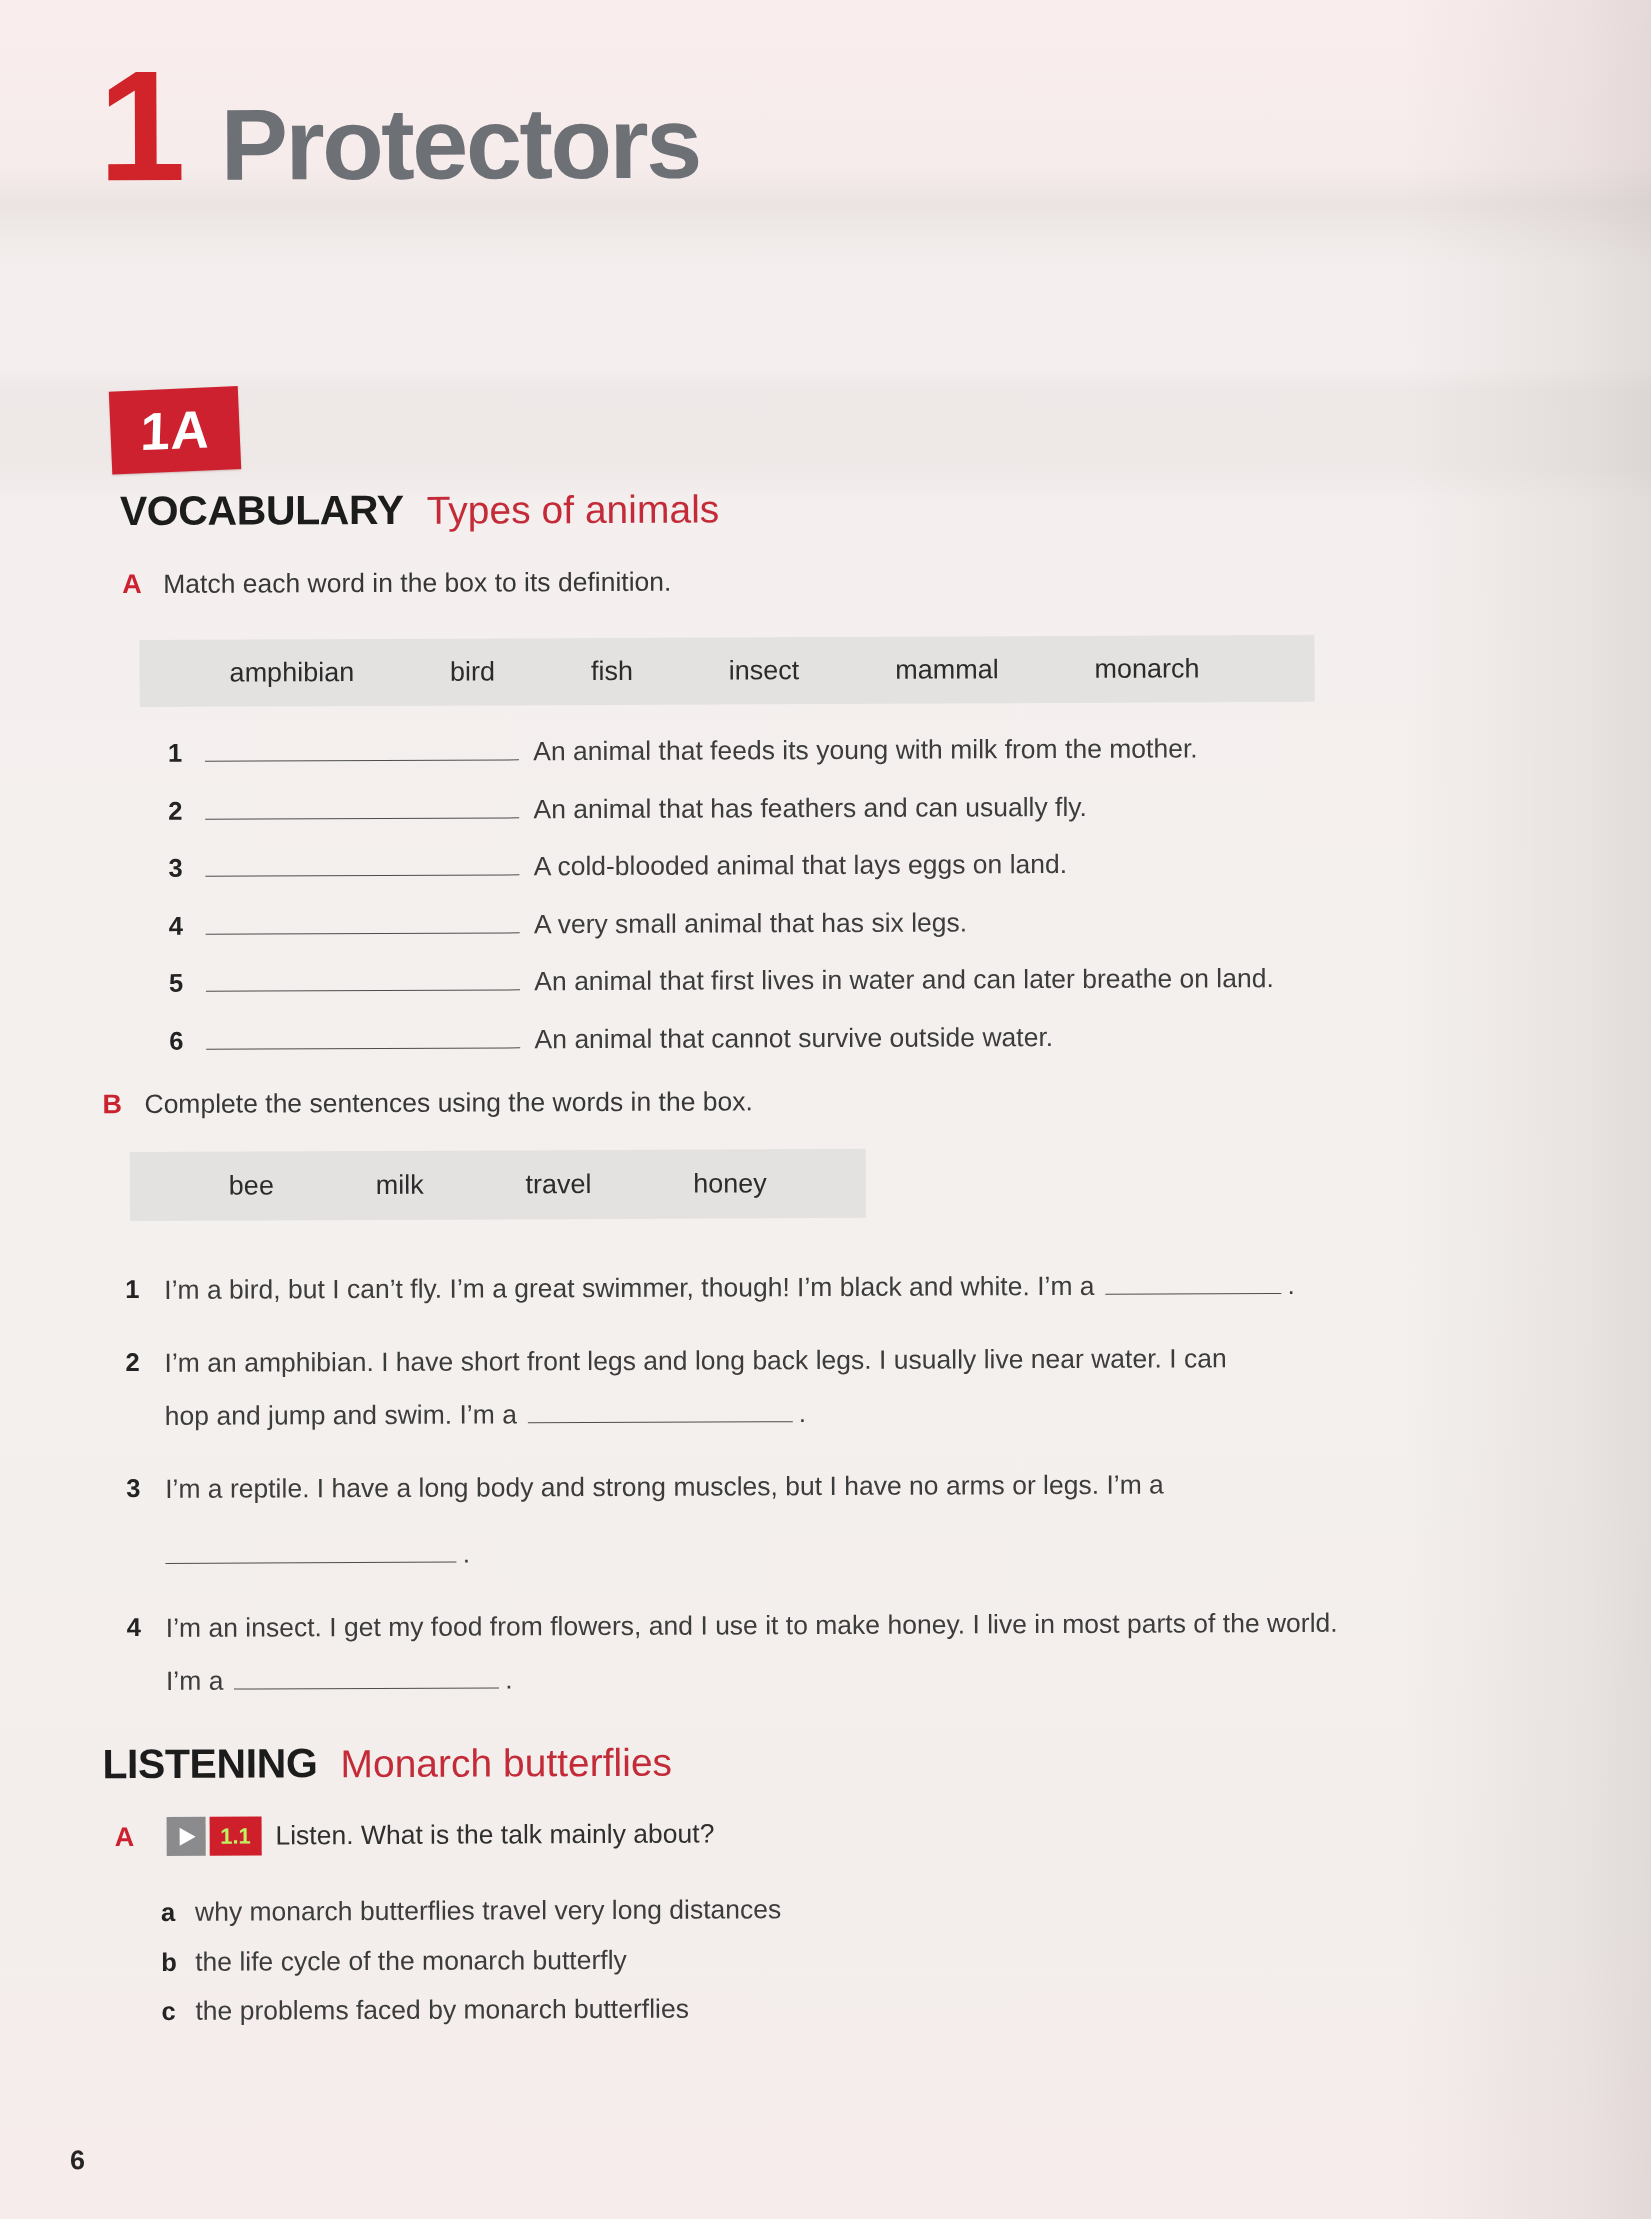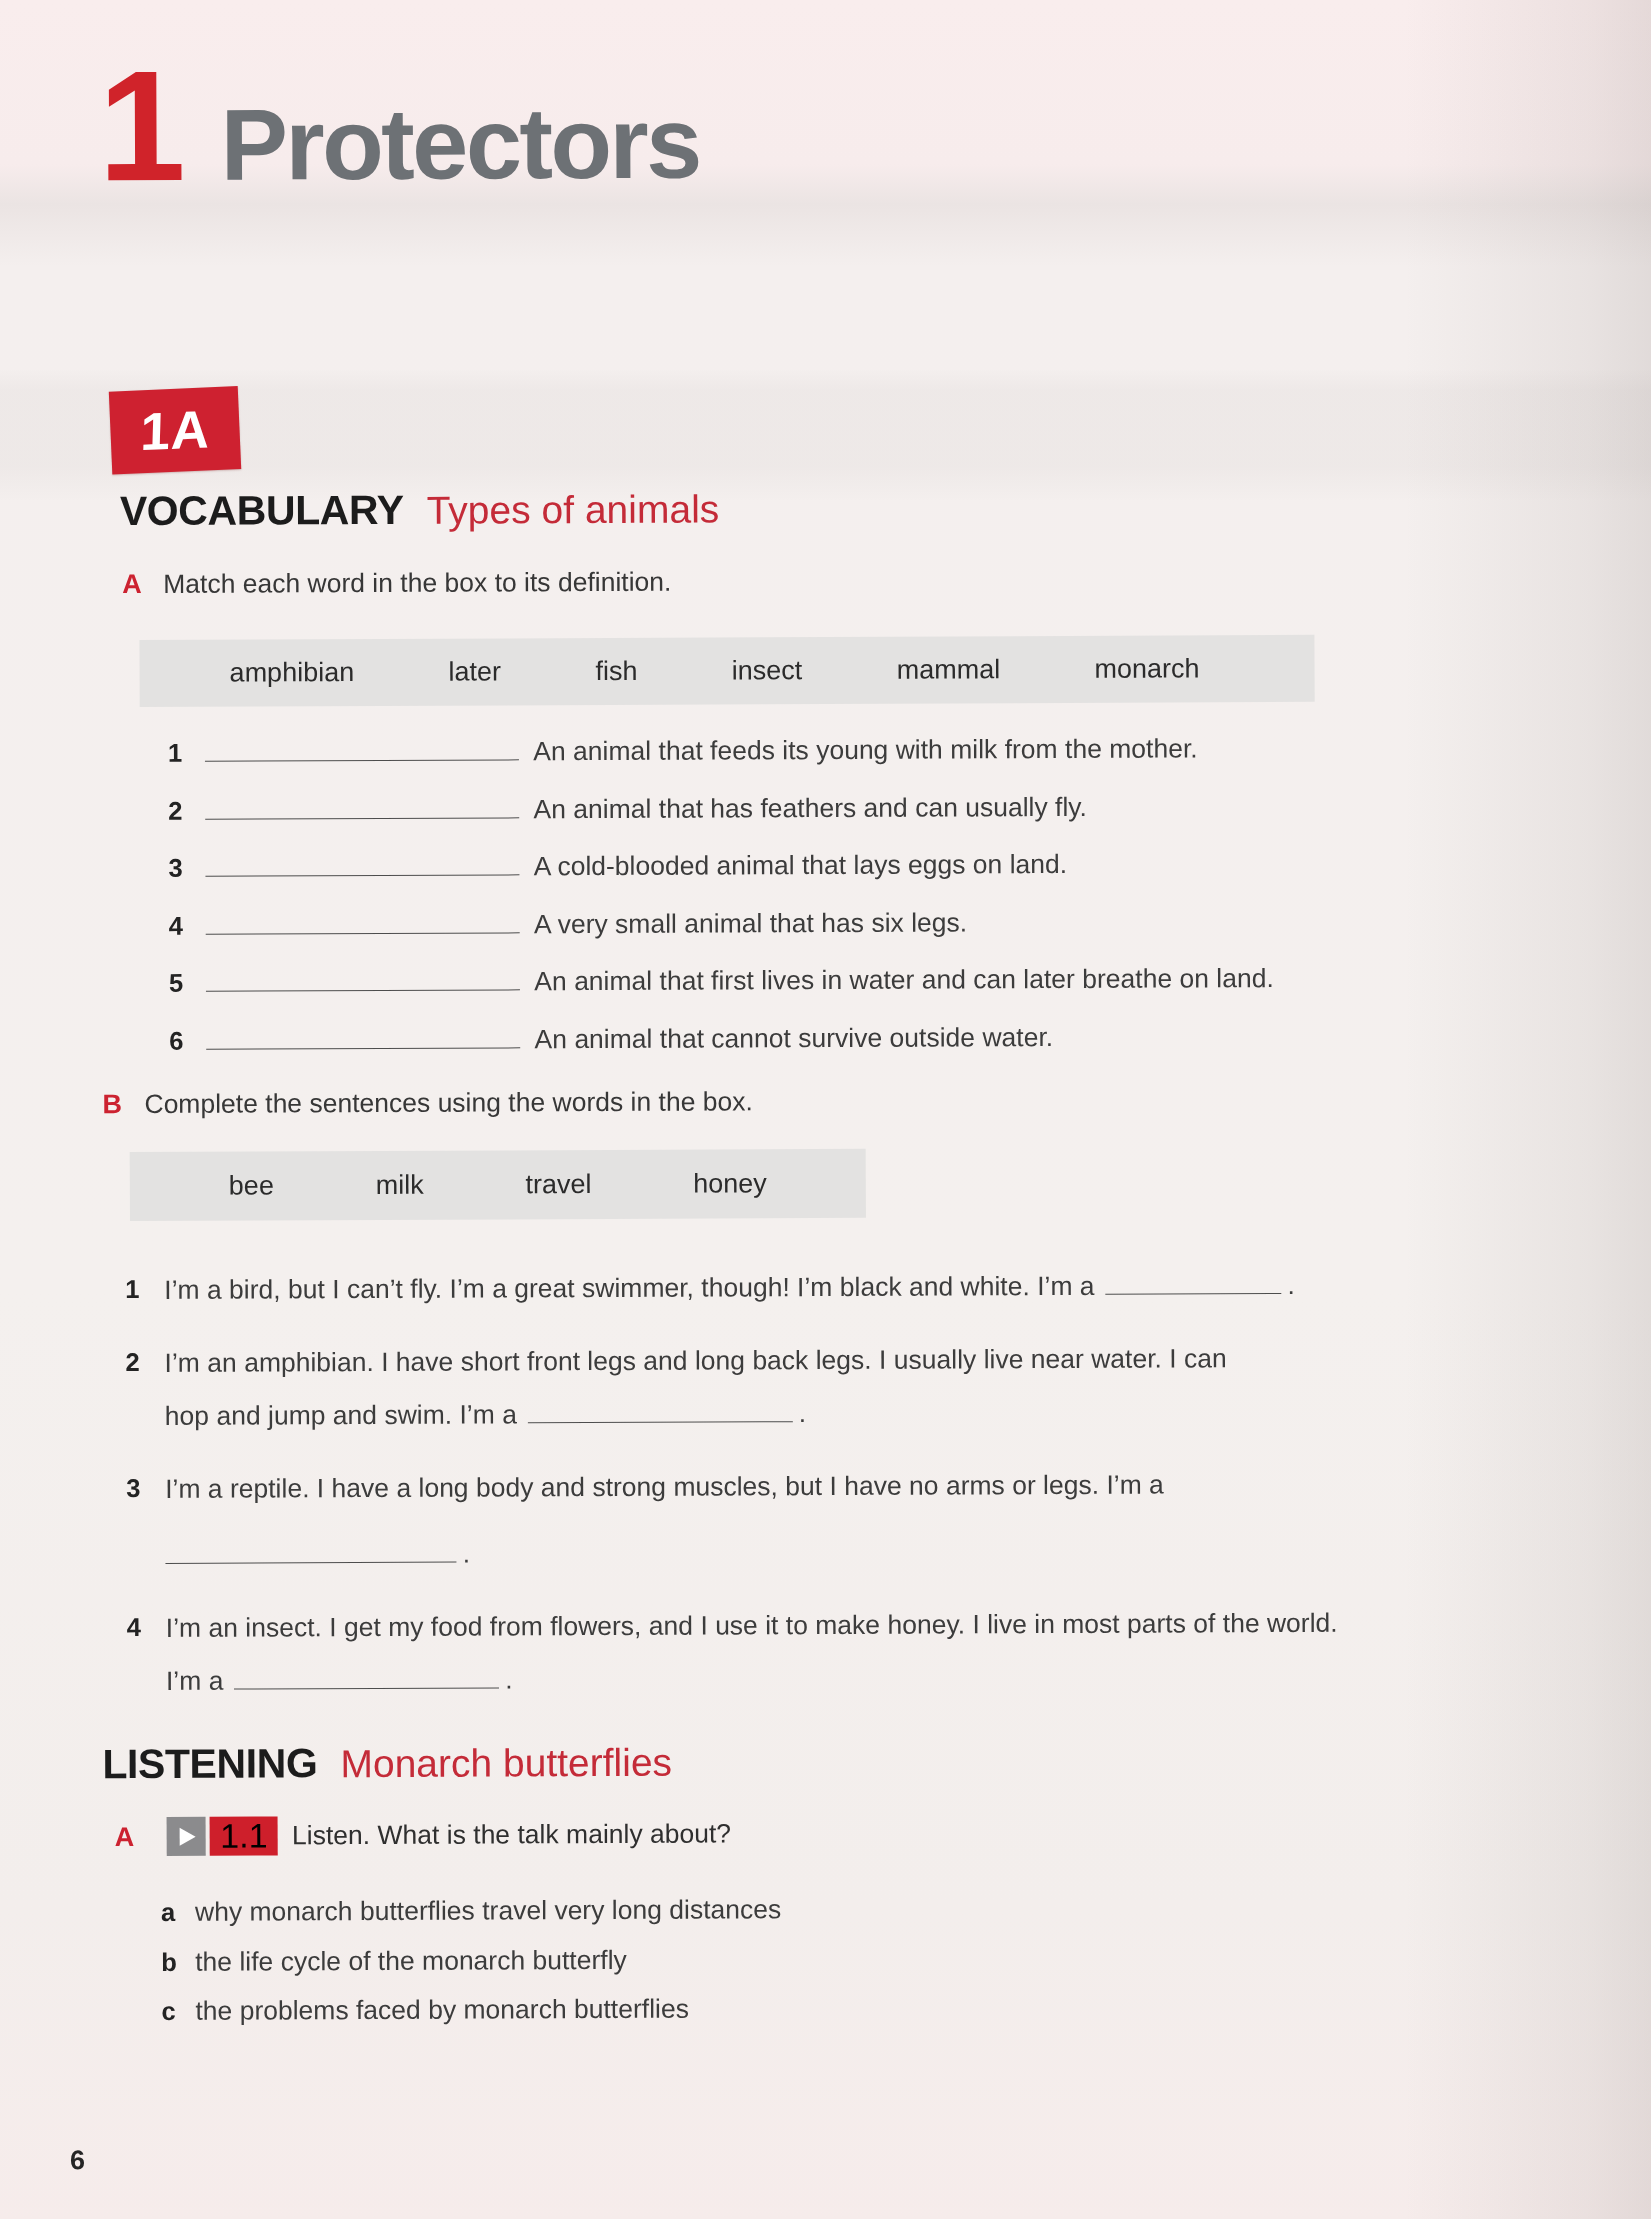--- a/index.html
+++ b/index.html
@@ -64,21 +64,21 @@
   .blank-b2{width:265px;margin-left:10.6px;}
   .blank-b3{width:291px;}
   .blank-b4{width:265px;margin-left:10.6px;}
   .after-blank{margin-left:6.2px;}
 
   
   .listening-row{position:absolute;top:1814px;left:111px;display:flex;align-items:center;}
   .listening-row .letter-marker{width:34px;padding-top:1.8px;}
   .play-btn{width:39px;height:39px;background:#8b8b8d;display:flex;align-items:center;justify-content:center;margin-left:17.6px;flex:none;cursor:pointer;}
   .play-tri{width:0;height:0;border-left:16px solid #ffffff;border-top:9.7px solid transparent;border-bottom:9.7px solid transparent;margin-left:4.4px;}
-  .track-badge{height:39px;background:#ce1f2b;color:#000000;font-weight:normal;font-size:34px;display:flex;align-items:center;padding:0 10.6px;margin-left:4.4px;flex:none;}
+  .track-badge{height:39px;background:#ce1f2b;color:#bef264;font-weight:bold;font-size:22px;display:flex;align-items:center;padding:0 10.6px;margin-left:4.4px;flex:none;}
   .listen-text{font-size:26.5px;color:#2f2f2f;margin-left:14px;white-space:nowrap;}
 
   
   .options{position:absolute;top:1893px;left:157px;}
   .option-row{display:flex;align-items:baseline;margin-bottom:17.6px;font-size:26.5px;color:#3c3c3c;line-height:32px;white-space:nowrap;cursor:pointer;}
   .option-row .opt-letter{font-weight:bold;color:#232323;width:34px;font-size:25.6px;flex:none;}
 
   .page-number{position:absolute;top:2142px;left:65px;font-size:27px;font-weight:bold;color:#252525;}
 </style>
 </head>
@@ -101,21 +101,21 @@
       <span class="red">Types of animals</span>
     </div>
 
     <div class="instruction" id="ex-a-instr">
       <span class="letter-marker">A</span>
       <span>Match each word in the box to its definition.</span>
     </div>
 
     <div class="word-box" id="word-box-a">
       <span>amphibian</span>
-      <span>later</span>
+      <span>bird</span>
       <span>fish</span>
       <span>insect</span>
       <span>mammal</span>
       <span>monarch</span>
     </div>
 
     <div class="match-list">
       <div class="match-row">
         <span class="num">1</span>
         <span class="blank"></span>

